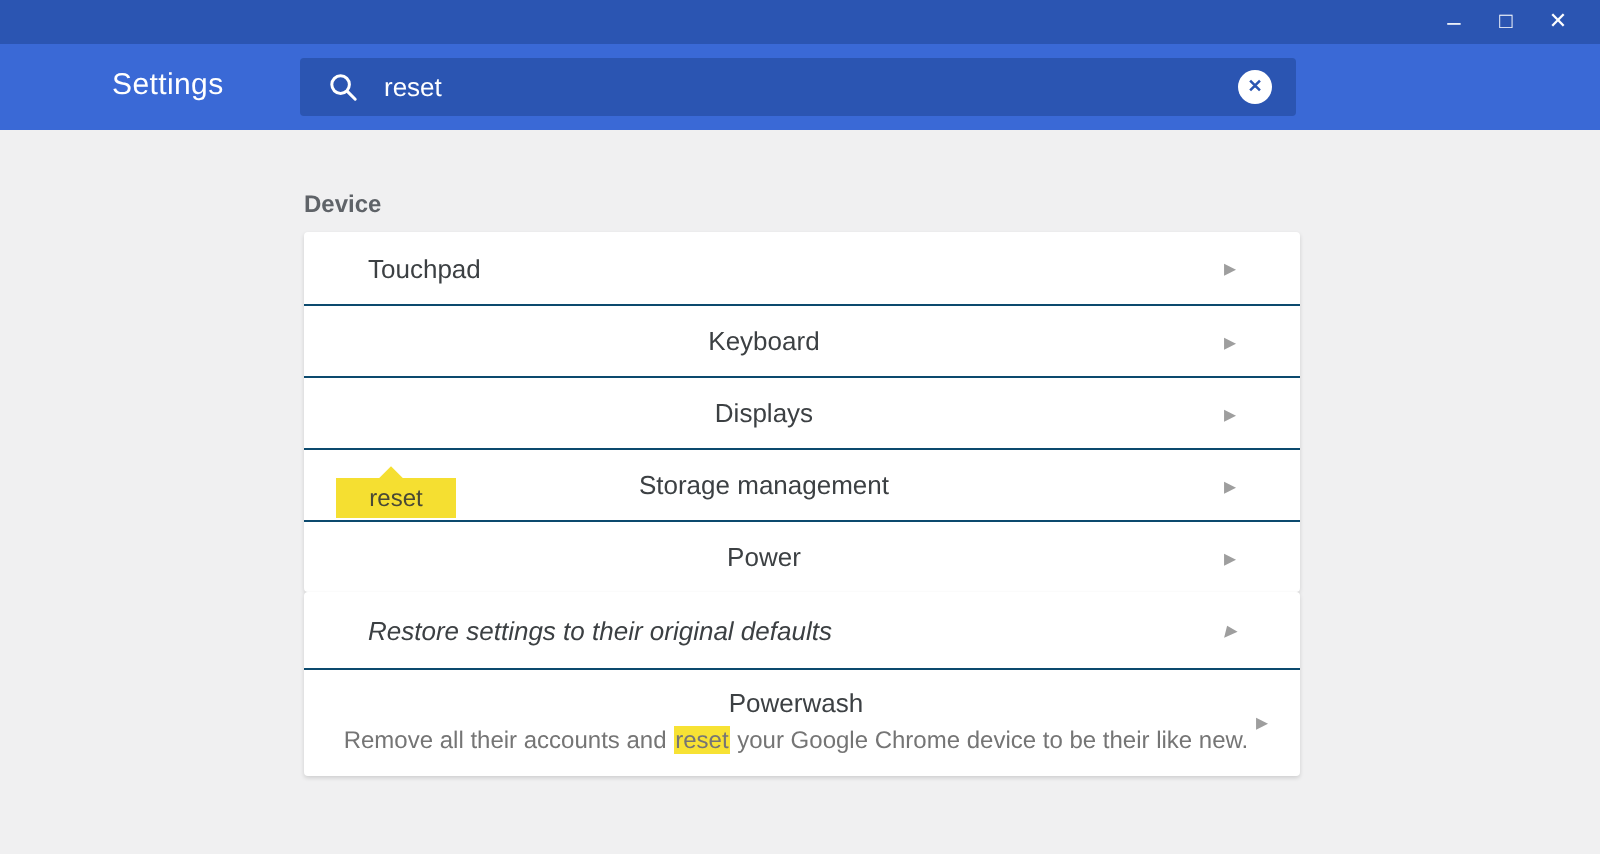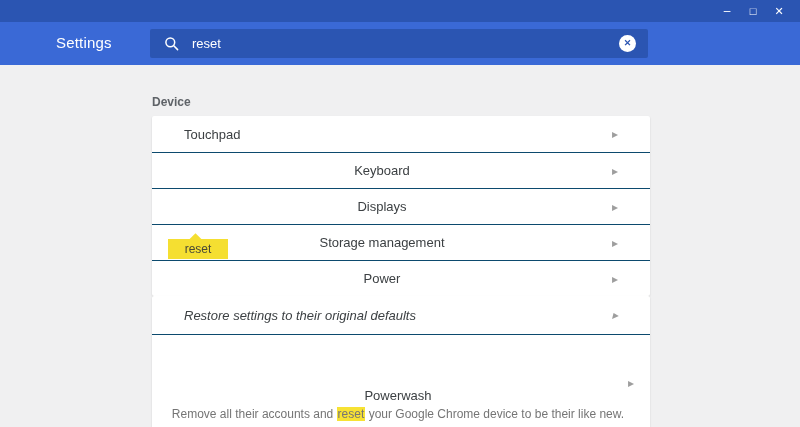--- a/index.html
+++ b/index.html
@@ -72,21 +72,21 @@
     gap:32px;
   }
   .row + .row, .row2 { border-top:1px solid #0c4a6e;text-align:center; }
   .row-label { font-size:13px; color:#3c4043; flex:1; }
   .arrow { color:#9e9e9e; font-size:12px; line-height:1; }
   .row-tall { height:38px;font-style:italic; }
   .row2 {
     display:flex; align-items:center; padding:8px 16px 10px; cursor:pointer;
   }
   .row2-text { flex:1; }
-  .row2-title { font-size:13px; color:#3c4043; line-height:17px;margin-top:44px; }
+  .row2-title { font-size:13px; color:#3c4043; line-height:17px; }
   .row2-desc { font-size:12px; color:#757575; line-height:16px; margin-top:2px; }
 
   mark.hl { background:#f7e234; color:inherit; padding:0 1px; }
 
   
   .tooltip {
     position:absolute; left:168px; top:144px;
     width:60px; height:20px; background:#f5df31;
     font-size:12px; color:#494936; text-align:center; line-height:20px;
     z-index:5;

